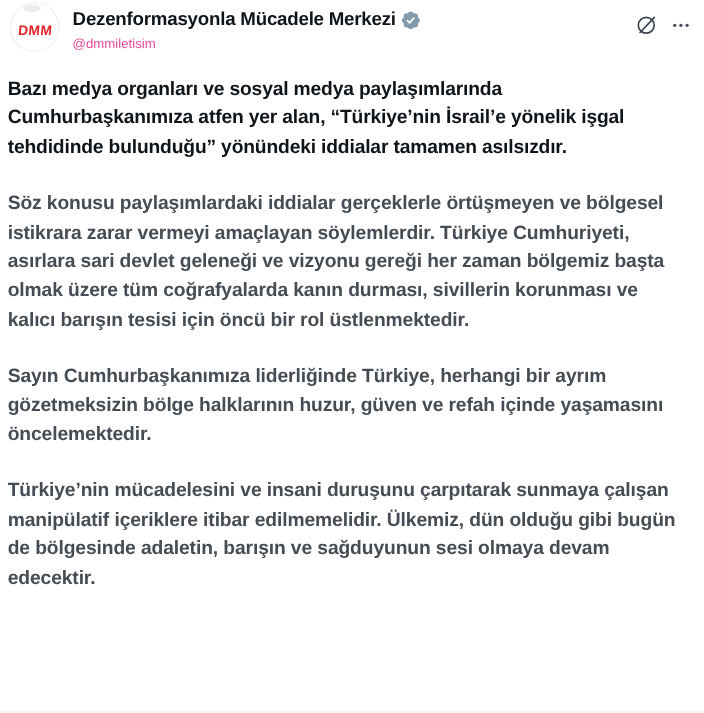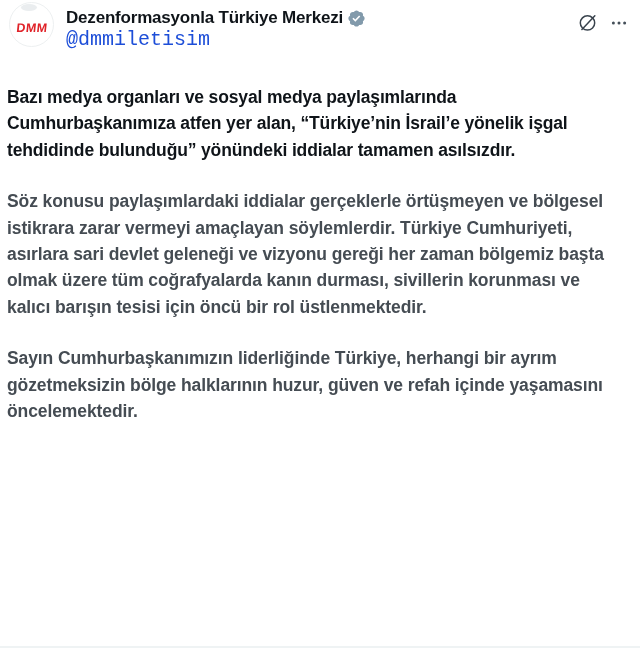--- a/index.html
+++ b/index.html
@@ -74,45 +74,44 @@
     letter-spacing: -0.2px;
     cursor: pointer;
     white-space: nowrap;
   }
   .verified-badge {
     flex: none;
     display: inline-flex;
     margin-top: 1px;
   }
   .handle {
-    font-size: 20px;
+    font-size: 12px;
     line-height: 20px;
-    color: #1d4ed8;
+    color: #ec4899;
     margin-top: 2px;
     cursor: pointer;
-    font-family: Liberation Mono, monospace;
   }
   .header-actions {
     display: flex;
     align-items: center;
     gap: 12px;
     padding-top: 10px;
   }
   .icon-btn {
     background: none;
     border: none;
     padding: 0;
     margin: 0;
     cursor: pointer;
     display: inline-flex;
     align-items: center;
   }
   .tweet-body {
     padding: 0 24px 0 7px;
-    margin-top: 34px;
+    margin-top: 17px;
     font-size: 17.5px;
     line-height: 26.4px;
     letter-spacing: -0.1px;
     color: #454c53;
   }
   .tweet-body p {
     margin: 0 0 25px 0;
     font-weight: bold;
   }
   .tweet-body p.lead {
@@ -131,21 +130,21 @@
 
   <header class="post-header">
 
     <div class="avatar">
       <span class="avatar-smudge"></span>
       <span class="avatar-text">DMM</span>
     </div>
 
     <div class="id-block">
       <div class="name-row">
-        <span class="display-name">Dezenformasyonla Türkiye Merkezi</span>
+        <span class="display-name">Dezenformasyonla Mücadele Merkezi</span>
         <span class="verified-badge">
           <svg width="19" height="19" viewBox="0 0 24 24" aria-hidden="true">
             <path fill="#829aab" fill-rule="evenodd" d="M22.25 12c0-1.43-.88-2.67-2.19-3.34.46-1.39.2-2.9-.81-3.91s-2.52-1.27-3.91-.81c-.66-1.31-1.91-2.19-3.34-2.19s-2.67.88-3.33 2.19c-1.4-.46-2.91-.2-3.92.81s-1.26 2.52-.8 3.91c-1.31.67-2.2 1.91-2.2 3.34s.89 2.67 2.2 3.34c-.46 1.39-.21 2.9.8 3.91s2.52 1.26 3.91.81c.67 1.31 1.91 2.19 3.34 2.19s2.68-.88 3.34-2.19c1.39.45 2.9.2 3.91-.81s1.27-2.52.81-3.91c1.31-.67 2.19-1.91 2.19-3.34zm-11.71 4.2L6.8 12.46l1.41-1.42 2.26 2.26 4.8-5.23 1.47 1.36-6.2 6.77z"></path>
           </svg>
         </span>
       </div>
       <div class="handle">@dmmiletisim</div>
     </div>
 
     <div class="header-actions">
@@ -162,16 +161,17 @@
           <circle cx="19.5" cy="12" r="2" fill="#434e58"></circle>
         </svg>
       </button>
     </div>
 
   </header>
 
   <article class="tweet-body">
     <p class="lead">Bazı medya organları ve sosyal medya paylaşımlarında Cumhurbaşkanımıza atfen yer alan, “Türkiye’nin İsrail’e yönelik işgal tehdidinde bulunduğu” yönündeki iddialar tamamen asılsızdır.</p>
     <p>Söz konusu paylaşımlardaki iddialar gerçeklerle örtüşmeyen ve bölgesel istikrara zarar vermeyi amaçlayan söylemlerdir. Türkiye Cumhuriyeti, asırlara sari devlet geleneği ve vizyonu gereği her zaman bölgemiz başta olmak üzere tüm coğrafyalarda kanın durması, sivillerin korunması ve kalıcı barışın tesisi için öncü bir rol üstlenmektedir.</p>
-    <p>Sayın Cumhurbaşkanımızın liderliğinde Türkiye, herhangi bir ayrım gözetmeksizin bölge halklarının huzur, güven ve refah içinde yaşamasını öncelemektedir.</p>
+    <p>Sayın Cumhurbaşkanımıza liderliğinde Türkiye, herhangi bir ayrım gözetmeksizin bölge halklarının huzur, güven ve refah içinde yaşamasını öncelemektedir.</p>
+    <p>Türkiye’nin mücadelesini ve insani duruşunu çarpıtarak sunmaya çalışan manipülatif içeriklere itibar edilmemelidir. Ülkemiz, dün olduğu gibi bugün de bölgesinde adaletin, barışın ve sağduyunun sesi olmaya devam edecektir.</p>
   </article>
 
 </div>
 
 </body></html>

